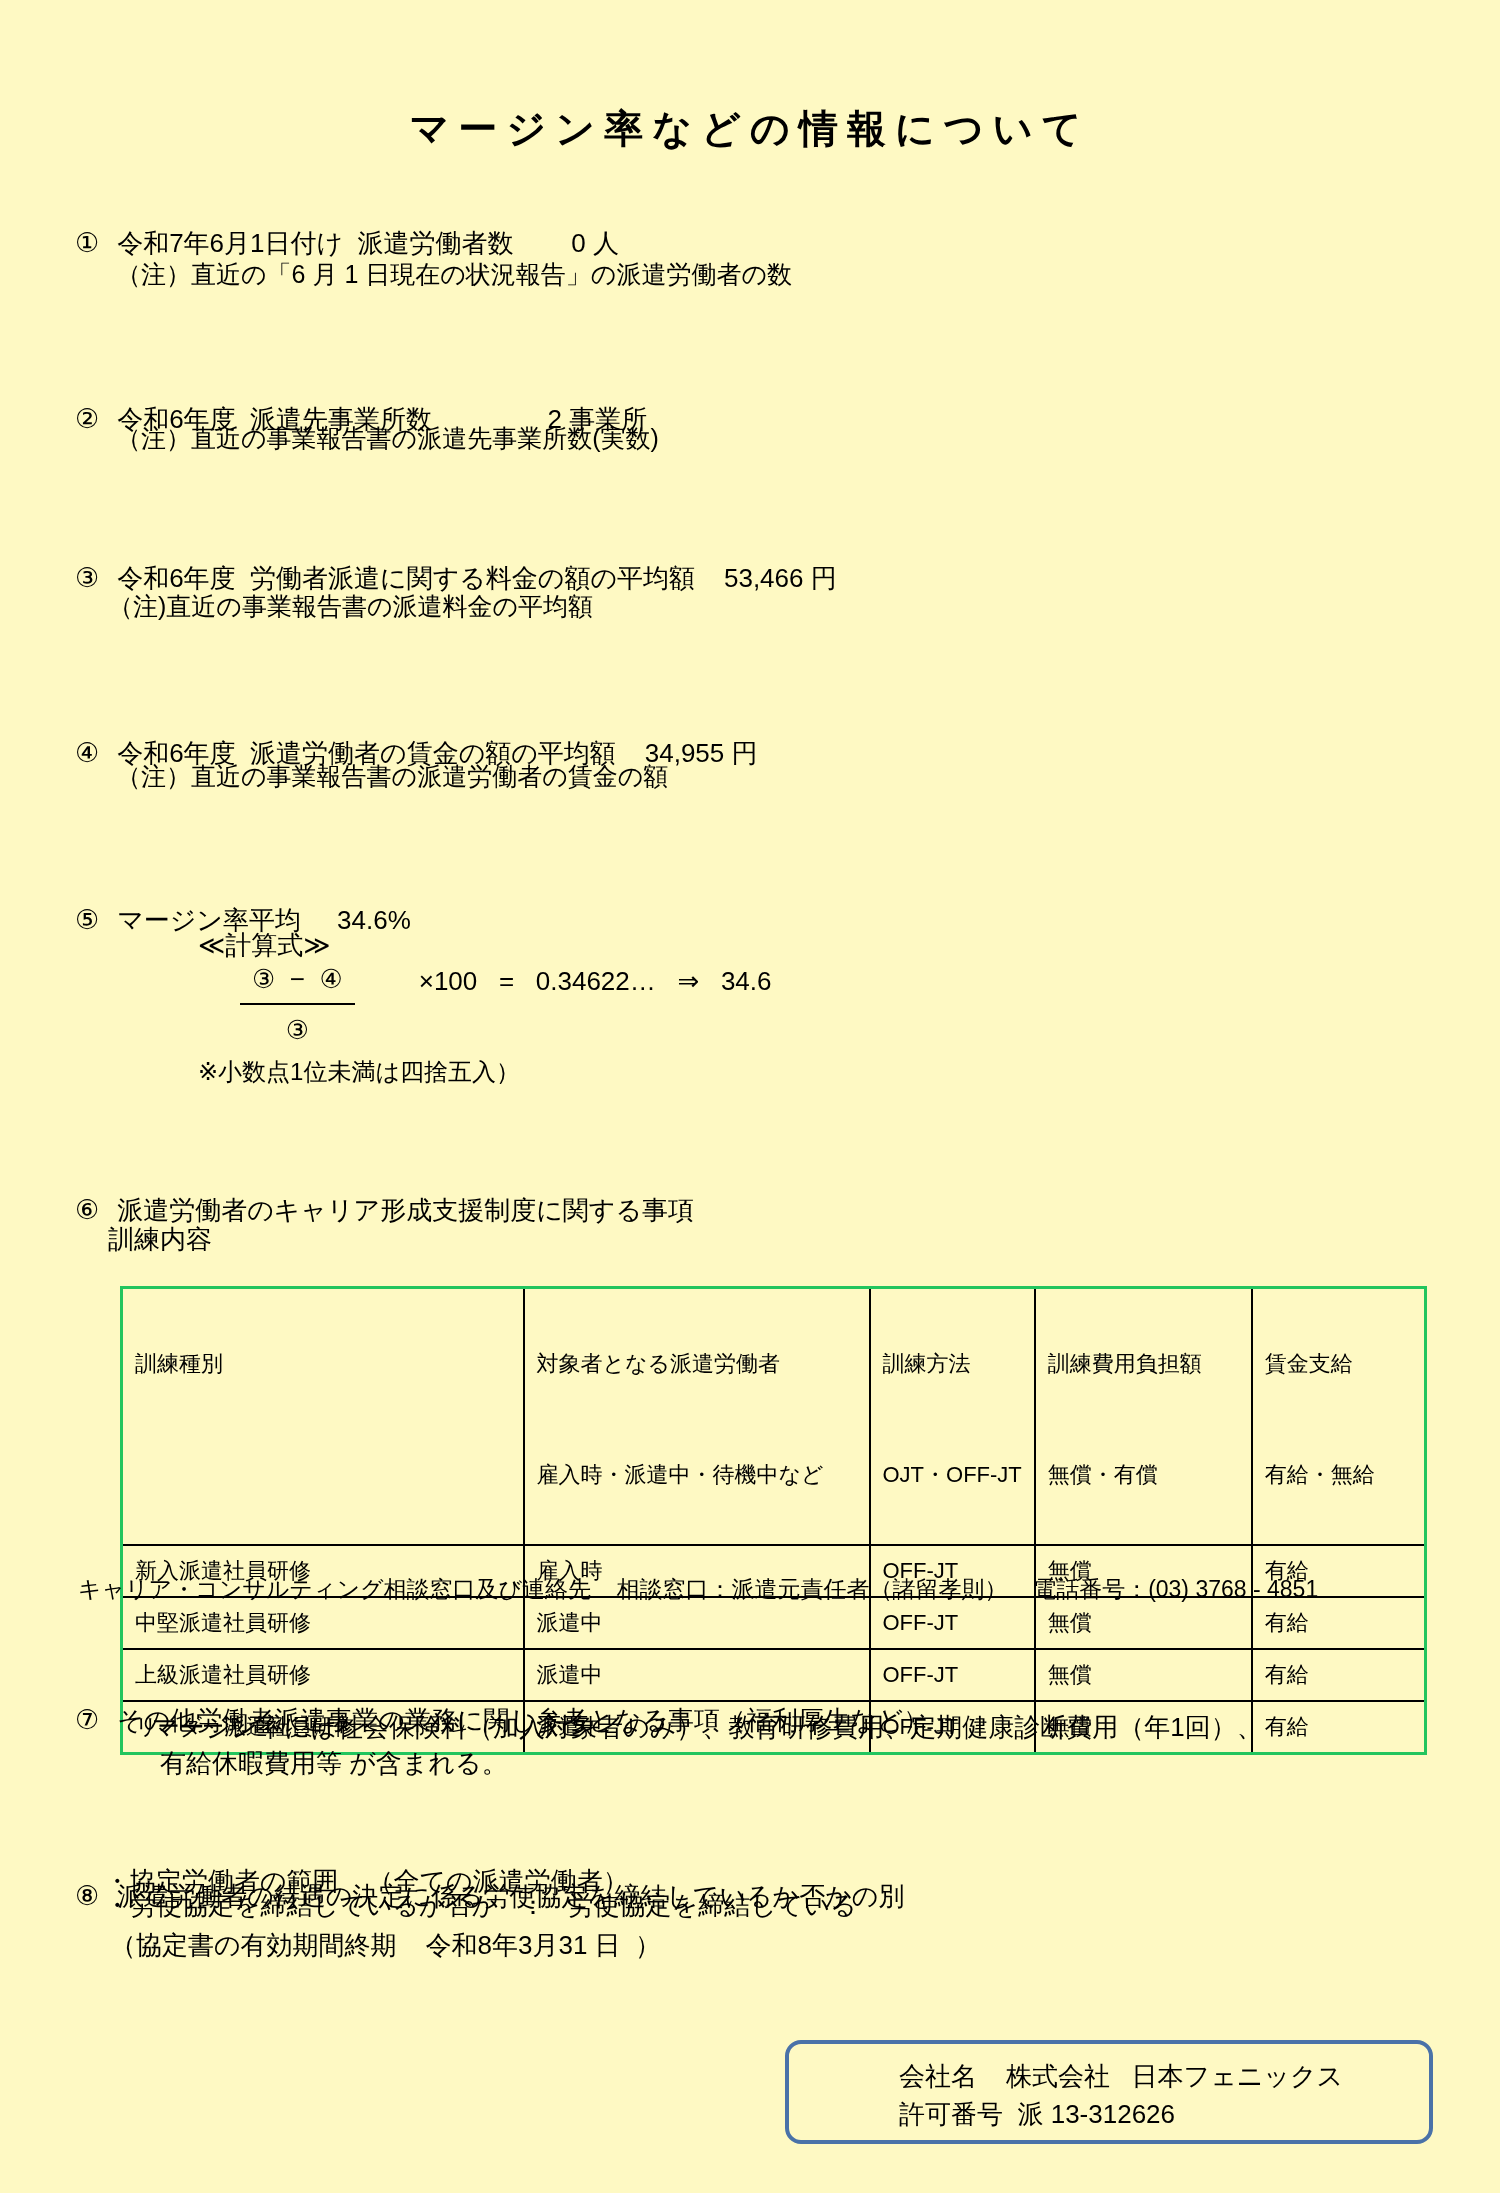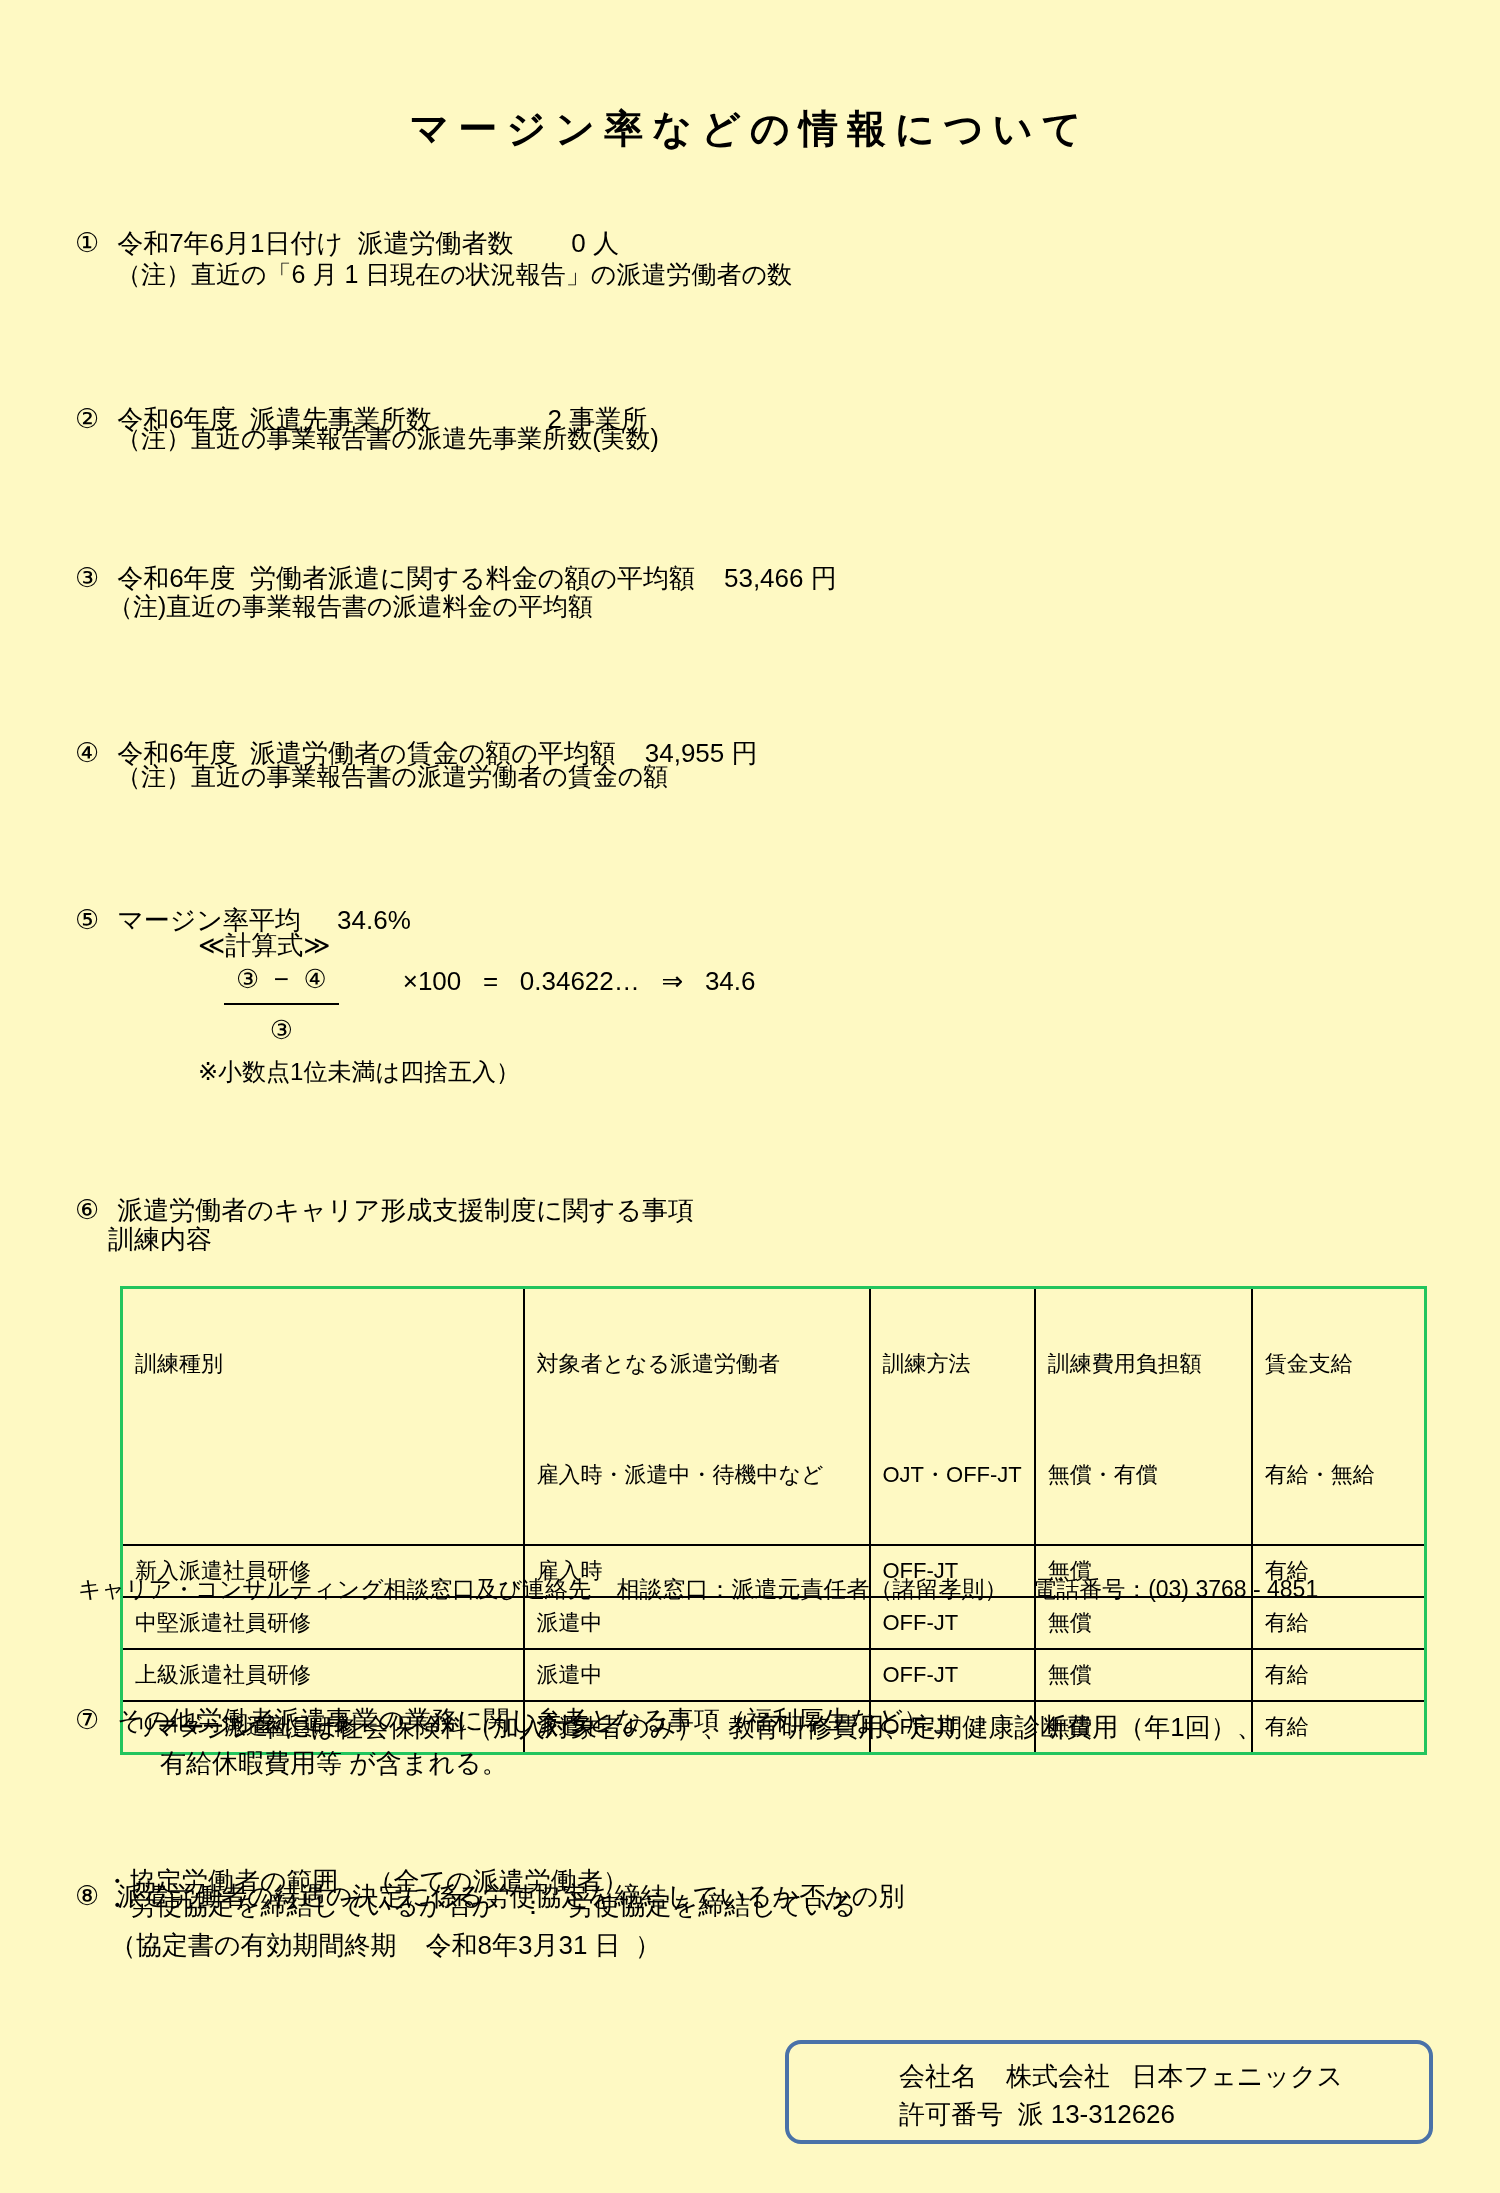--- a/index.html
+++ b/index.html
@@ -17,21 +17,21 @@
     text-align:center;
     font-size:39px; font-weight:bold;
     letter-spacing:9px;
     white-space:pre;
   }
   .item { font-size:26px; }
   .item .marker { display:inline-block; margin-right:18px; font-size:27px; }
   .note { font-size:25px; }
   .sub  { font-size:26px; }
   .formula-title { font-size:26px; }
-  .formula { position:absolute; left:224px; top:962px; display:flex; align-items:flex-start;justify-content:flex-end; }
+  .formula { position:absolute; left:240px; top:962px; display:flex; align-items:flex-start;justify-content:flex-end; }
   .frac { display:inline-block; text-align:center; }
   .frac .num { font-size:26px; padding:2px 12px 8px 12px; border-bottom:2px solid #000; white-space:pre; }
   .frac .den { font-size:26px; padding-top:10px; white-space:pre; }
   .rhs { font-size:26px; margin-left:64px; margin-top:4px; white-space:pre; }
   .rounding { font-size:24px; }
 
   table.training {
     position:absolute; left:120px; top:1286px;
     border-collapse:collapse; table-layout:fixed;
     border:3px solid #22c55e;

